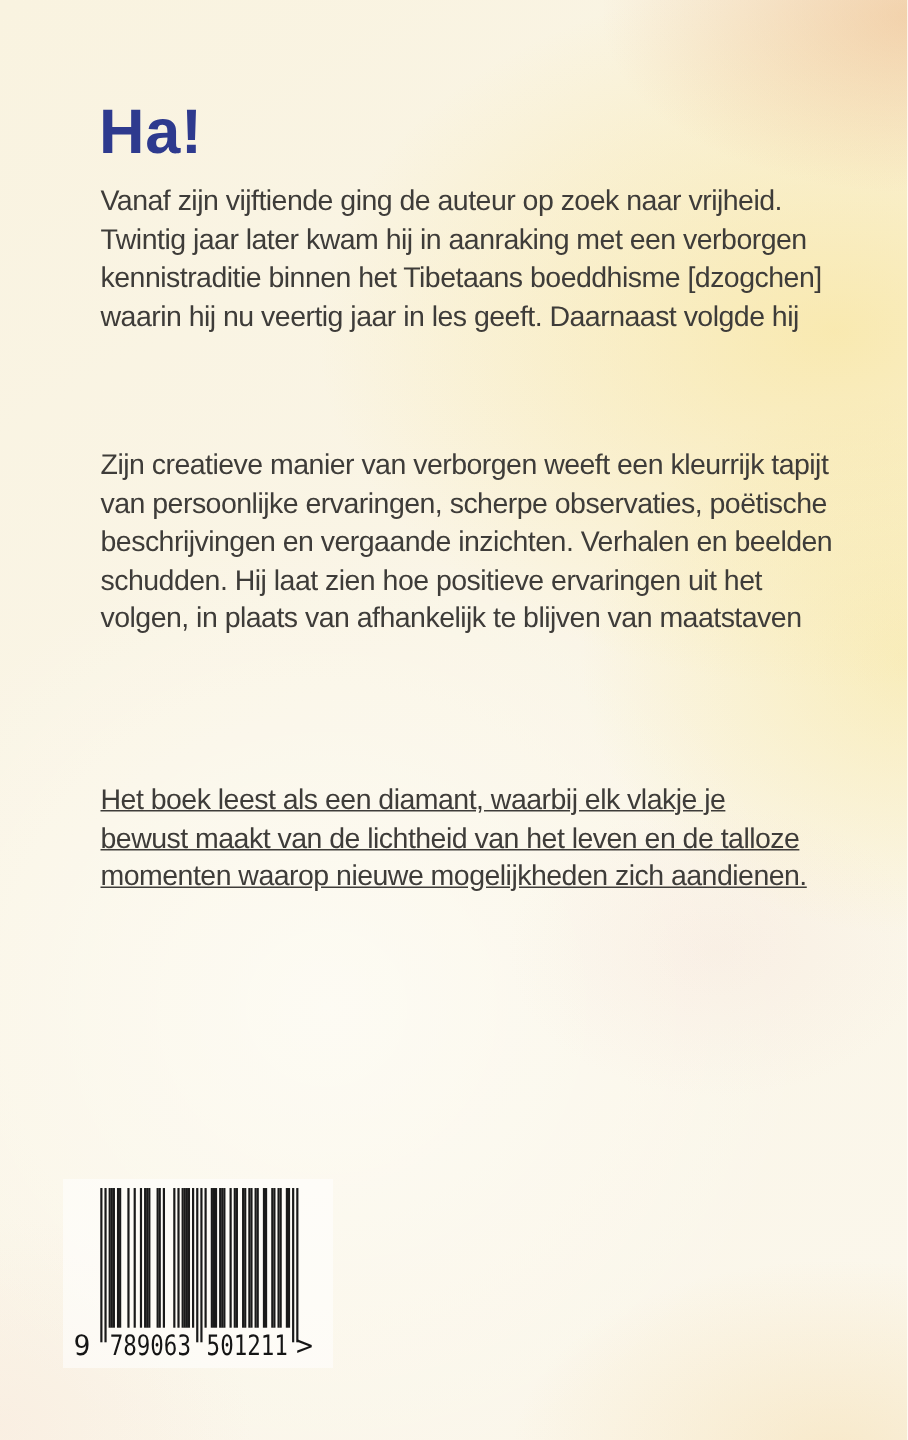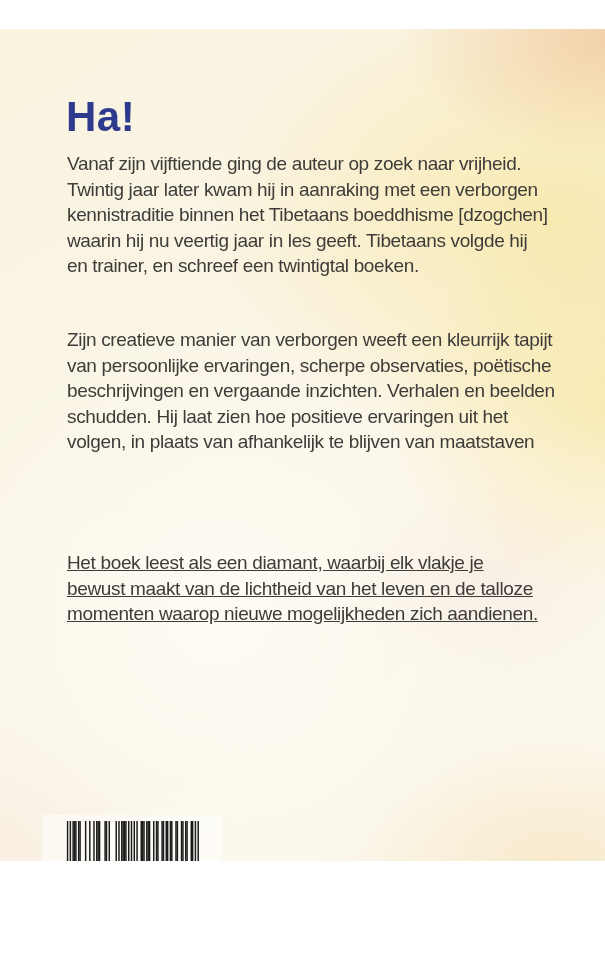--- a/index.html
+++ b/index.html
@@ -1,30 +1,29 @@
 <!DOCTYPE html>
 <html><head>
 <meta charset="utf-8">
 <style>
   html,body{margin:0;padding:0;background:#ffffff;}
   .cover{
     position:relative;
-    width:605px;height:832px;
+    width:605px;height:960px;
     overflow:hidden;
     font-family:"Liberation Sans",sans-serif;
     background:
       radial-gradient(300px 170px at 101% 1%, rgba(235,176,120,0.50), rgba(235,176,120,0) 70%),
       radial-gradient(480px 330px at 92% 23%, rgba(247,219,112,0.45), rgba(247,219,112,0) 72%),
       radial-gradient(320px 260px at 101% 46%, rgba(246,224,125,0.42), rgba(246,224,125,0) 70%),
       radial-gradient(300px 180px at 92% 101%, rgba(241,207,140,0.35), rgba(241,207,140,0) 72%),
       radial-gradient(200px 140px at 79% 66%, rgba(242,210,205,0.20), rgba(242,210,205,0) 70%),
       radial-gradient(240px 200px at 0% 99%, rgba(246,222,210,0.30), rgba(246,222,210,0) 70%),
       radial-gradient(430px 420px at 36% 70%, rgba(255,255,251,0.60), rgba(255,255,251,0) 75%),
       linear-gradient(150deg, #f9f3e0 0%, #faf5e6 45%, #fbf7ec 100%);
-    margin-top: 29px;
   }
   .title{
     position:absolute;left:66px;top:64px;margin:0;
     font-size:42px;font-weight:bold;letter-spacing:0.5px;
     color:var(--title-color,#2e3a8e);
   }
   .para{
     position:absolute;left:67px;
     font-size:19px;line-height:25.5px;letter-spacing:-0.35px;
     color:#3e3c39;white-space:nowrap;
@@ -44,22 +43,21 @@
 <body>
 
 <div class="cover">
 
   <h1 class="title" style="--title-color: #2e3a8e;">Ha!</h1>
 
   <div class="para" id="para-1">
       <div>Vanaf zijn vijftiende ging de auteur op zoek naar vrijheid.</div>
       <div>Twintig jaar later kwam hij in aanraking met een verborgen</div>
       <div>kennistraditie binnen het Tibetaans boeddhisme [dzogchen]</div>
-      <div>waarin hij nu veertig jaar in les geeft. Tibetaans volgde hij</div>
-      <div>en trainer, en schreef een twintigtal boeken.</div>
+      <div>waarin hij nu veertig jaar in les geeft. Daarnaast volgde hij</div>
     </div>
 
   <div class="para" id="para-2">
       <div>Zijn creatieve manier van verborgen weeft een kleurrijk tapijt</div>
       <div>van persoonlijke ervaringen, scherpe observaties, poëtische</div>
       <div>beschrijvingen en vergaande inzichten. Verhalen en beelden</div>
       <div>schudden. Hij laat zien hoe positieve ervaringen uit het</div>
       <div>volgen, in plaats van afhankelijk te blijven van maatstaven</div>
     </div>
 

